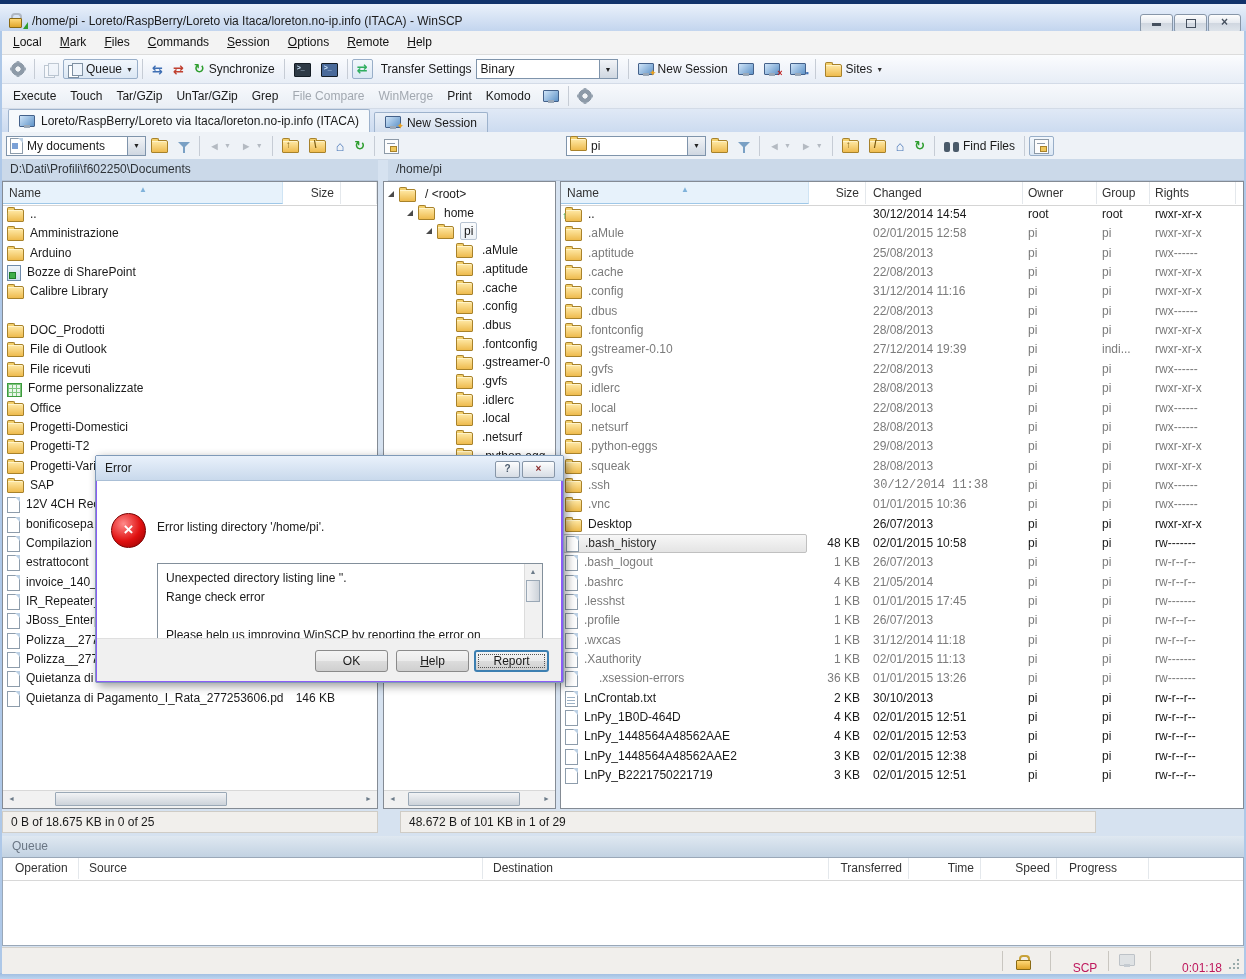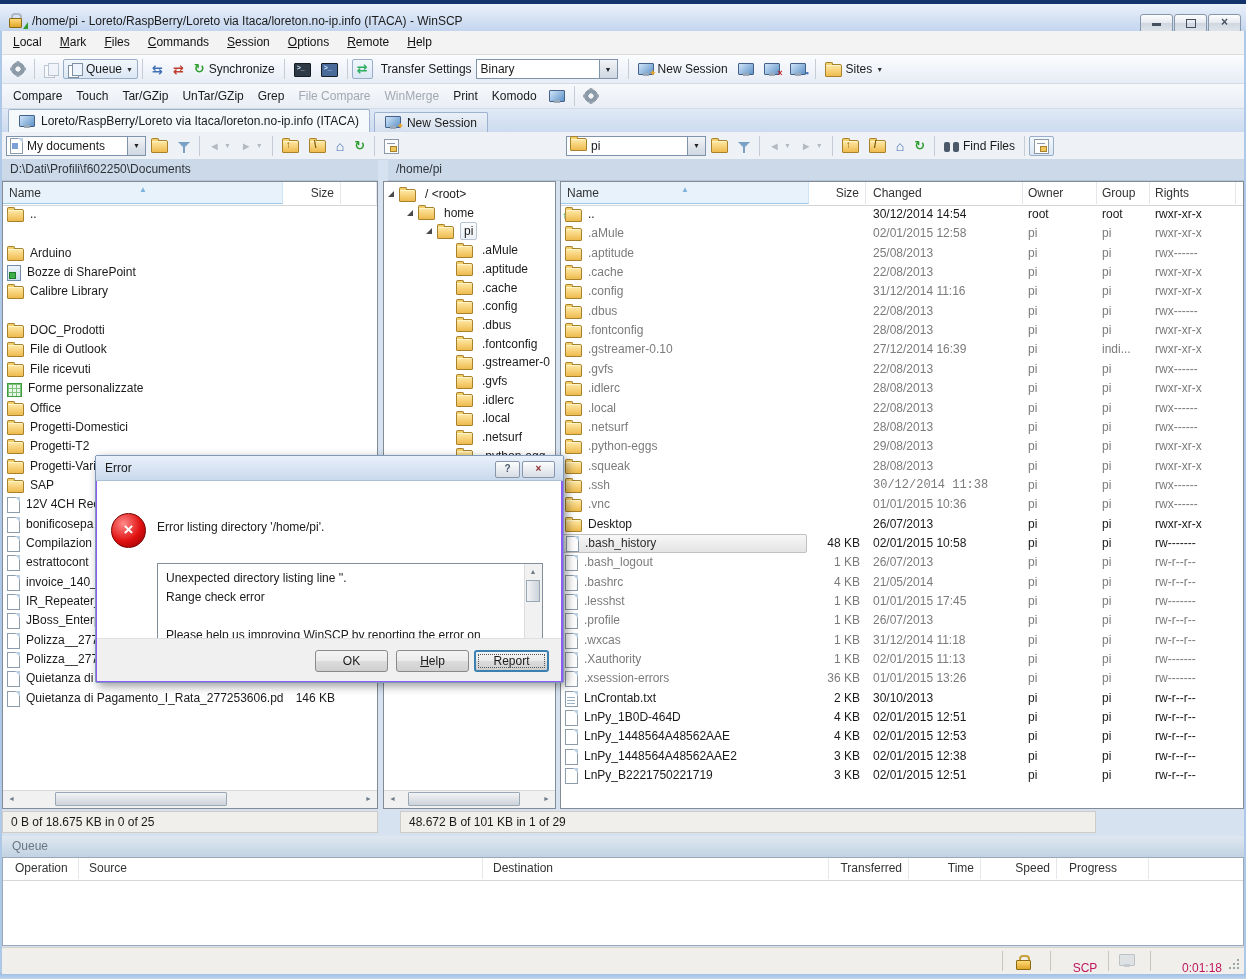--- a/index.html
+++ b/index.html
@@ -257,21 +257,21 @@
     </span>
   <span class="tb-sep"></span>
   <span class="tb-btn">
     <span class="ic i-folder"></span>
     <span class="tb-label">Sites</span>
     <span class="dd-arrow">▼</span>
   </span>
 </div>
 
 <div class="abs" id="toolbar2">
-    <span class="tb-text">Compare</span>
+    <span class="tb-text">Execute</span>
     <span class="tb-text">Touch</span>
     <span class="tb-text">Tar/GZip</span>
     <span class="tb-text">UnTar/GZip</span>
     <span class="tb-text">Grep</span>
     <span class="tb-text disabled">File Compare</span>
     <span class="tb-text disabled">WinMerge</span>
     <span class="tb-text">Print</span>
     <span class="tb-text">Komodo</span>
     <span class="tb-btn">
       <span class="ic i-monitor">
@@ -411,20 +411,26 @@
     <div class="hcell" style="left:280px;width:58px;text-align:right;padding-right:6px"><span>Size</span></div>
     <div class="hcell" style="left:338px;width:36px"></div>
   </div>
   <div class="rows" id="local-rows">
       <div class="frow" style="top: 0px;">
         <div class="cell" style="left: 4px; width: 276px; display: flex; align-items: center; gap: 6px;">
           <span class="ic i-folder up">
             <span class="i-overlay">↑</span>
           </span>
           <span class="txt">..</span>
+        </div>
+      </div>
+      <div class="frow" style="top: 19.35px;">
+        <div class="cell" style="left: 4px; width: 276px; display: flex; align-items: center; gap: 6px;">
+          <span class="ic i-folder"></span>
+          <span class="txt">Amministrazione</span>
         </div>
       </div>
       <div class="frow" style="top: 38.7px;">
         <div class="cell" style="left: 4px; width: 276px; display: flex; align-items: center; gap: 6px;">
           <span class="ic i-folder"></span>
           <span class="txt">Arduino</span>
         </div>
       </div>
       <div class="frow" style="top: 58.05px;">
         <div class="cell" style="left: 4px; width: 276px; display: flex; align-items: center; gap: 6px;">
@@ -743,21 +749,21 @@
         <div class="cell" style="left: 467px; width: 66px;">pi</div>
         <div class="cell" style="left: 541px; width: 45px;">pi</div>
         <div class="cell" style="left: 594px; width: 84px;">rwxr-xr-x</div>
       </div>
       <div class="frow dim" style="top: 135.45px;">
         <div class="cell" style="left: 2px; width: 244px; display: flex; align-items: center; gap: 6px; padding-left: 2px; box-sizing: border-box;">
           <span class="ic i-folder"></span>
           <span class="txt">.gstreamer-0.10</span>
         </div>
         <div class="cell" style="left: 248px; width: 51px; text-align: right;"></div>
-        <div class="cell" style="left: 312px; width: 148px;">27/12/2014 16:39</div>
+        <div class="cell" style="left: 312px; width: 148px;">27/12/2014 19:39</div>
         <div class="cell" style="left: 467px; width: 66px;">pi</div>
         <div class="cell" style="left: 541px; width: 45px;">indi...</div>
         <div class="cell" style="left: 594px; width: 84px;">rwxr-xr-x</div>
       </div>
       <div class="frow dim" style="top: 154.8px;">
         <div class="cell" style="left: 2px; width: 244px; display: flex; align-items: center; gap: 6px; padding-left: 2px; box-sizing: border-box;">
           <span class="ic i-folder"></span>
           <span class="txt">.gvfs</span>
         </div>
         <div class="cell" style="left: 248px; width: 51px; text-align: right;"></div>
@@ -925,21 +931,21 @@
           <span class="ic i-page"></span>
           <span class="txt">.Xauthority</span>
         </div>
         <div class="cell" style="left: 248px; width: 51px; text-align: right;">1 KB</div>
         <div class="cell" style="left: 312px; width: 148px;">02/01/2015 11:13</div>
         <div class="cell" style="left: 467px; width: 66px;">pi</div>
         <div class="cell" style="left: 541px; width: 45px;">pi</div>
         <div class="cell" style="left: 594px; width: 84px;">rw-------</div>
       </div>
       <div class="frow dim" style="top: 464.4px;">
-        <div class="cell" style="left: 2px; width: 244px; display: flex; align-items: center; gap: 6px; padding-left: 2px; box-sizing: border-box;">
+        <div class="cell" style="left: 2px; width: 244px; display: flex; align-items: center; gap: 21px; padding-left: 2px; box-sizing: border-box;">
           <span class="ic i-page"></span>
           <span class="txt">.xsession-errors</span>
         </div>
         <div class="cell" style="left: 248px; width: 51px; text-align: right;">36 KB</div>
         <div class="cell" style="left: 312px; width: 148px;">01/01/2015 13:26</div>
         <div class="cell" style="left: 467px; width: 66px;">pi</div>
         <div class="cell" style="left: 541px; width: 45px;">pi</div>
         <div class="cell" style="left: 594px; width: 84px;">rw-------</div>
       </div>
       <div class="frow" style="top: 483.75px;">

